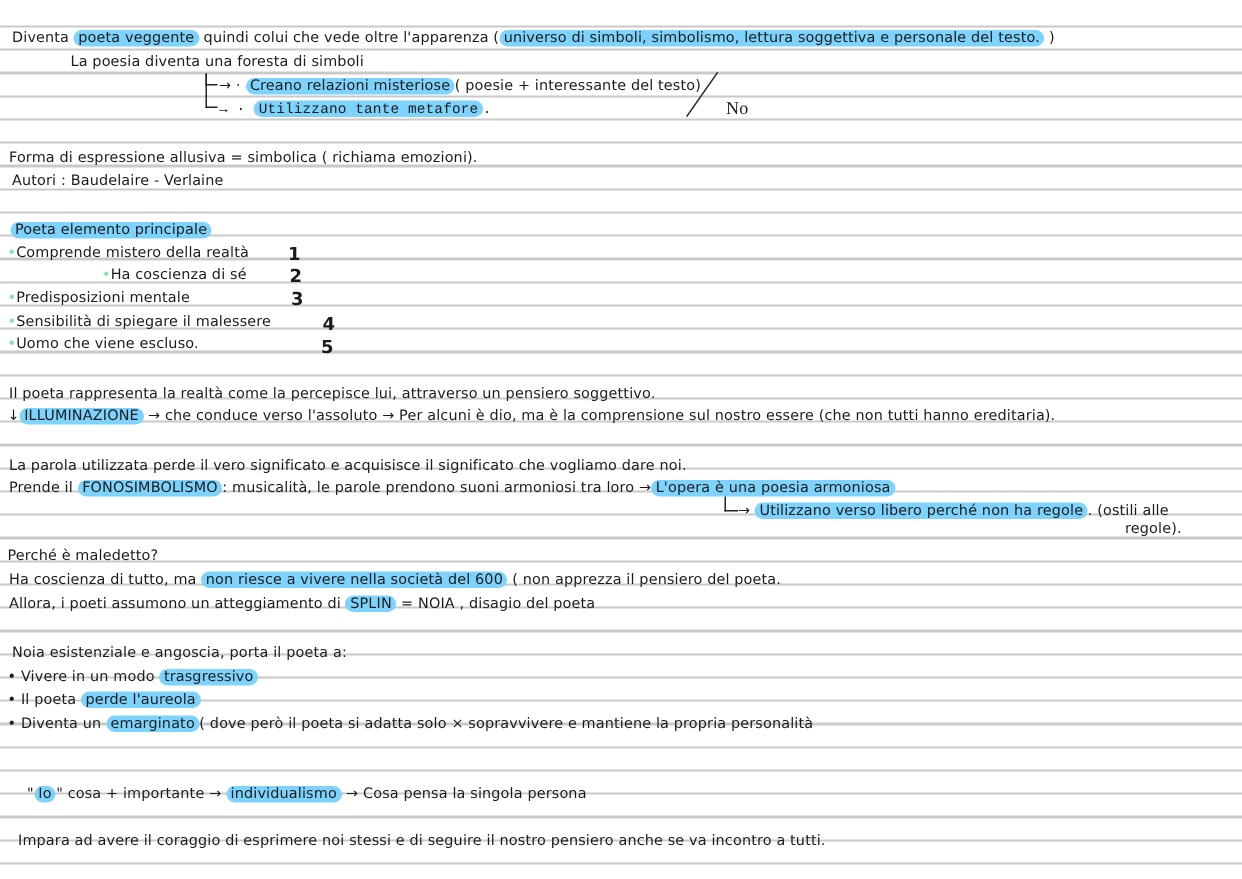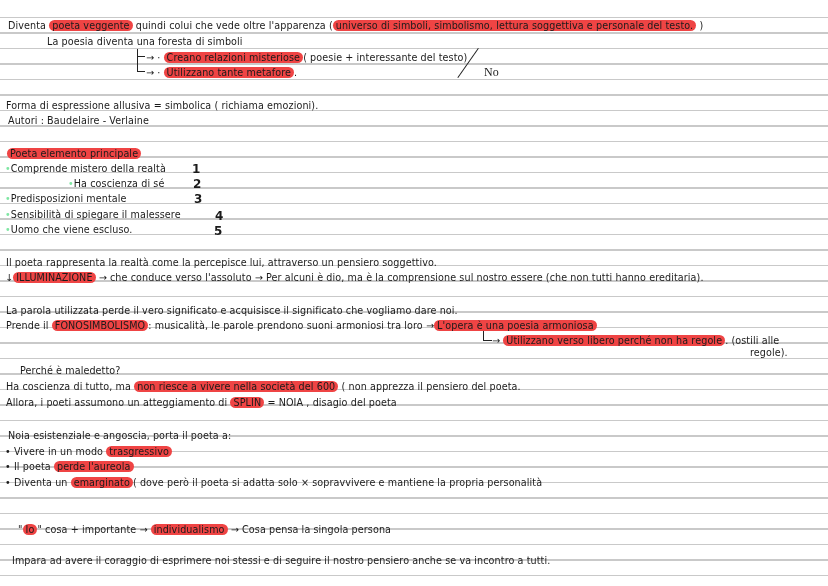--- a/index.html
+++ b/index.html
@@ -14,21 +14,21 @@
       background-image: repeating-linear-gradient(to bottom,
         transparent 0px, transparent 14px, #c9c9c9 14px, #c9c9c9 15.5px);
       background-position: 0 3px;
     }
     .ln {
       position: absolute; white-space: nowrap;
       font-size: 9.6px; line-height: 12px; letter-spacing: 0.1px;
       color: #1b1b1b;
     }
     .hl {
-      background: #ef4444; border-radius: 6px; padding: 0 3px; text-align: center;
+      background: #7dd3fc; border-radius: 6px; padding: 0 3px; text-align: center;
     }
     .arrow { font-family: "DejaVu Sans", sans-serif; }
     .num { position: absolute; font-size: 12px; line-height: 12px; font-weight: bold; }
     .bracket {
       position: absolute; border-left: 1.2px solid #222; border-bottom: 1.2px solid #222;
     }
     .slash {
       position: absolute; width: 1.3px; background: #222; transform-origin: top left;
     }
     .bullet-dot { color: #7fe6a3; }
@@ -47,21 +47,21 @@
 
 <div class="ln" style="left:8px;top:36px;padding-left:39px;">La poesia diventa una foresta di simboli</div>
 
 <div class="bracket" style="left:137px;top:49px;width:7px;height:22px;"></div>
 <div class="bracket" style="left:137px;top:49px;width:7px;height:7px;"></div>
 
 <div class="ln" style="left:146px;top:52px;">
   <span>→ ·</span>
   <span class="hl">Creano relazioni misteriose</span><span>( poesie + interessante del testo)</span>
 </div>
-<div class="ln" style="left:146px;top:67px;">
+<div class="ln" style="left:146px;top:67px;font-family:Liberation Mono, monospace;">
   <span>→ ·</span>
   <span class="hl">Utilizzano tante metafore</span><span>.</span>
 </div>
 
 <div class="slash" style="left:478px;top:48px;height:36px;transform:rotate(35deg);"></div>
 <div class="ln" style="left:484px;top:66px;font-size:12px;font-family:Liberation Serif, serif;">No</div>
 
 <div class="ln" style="left:6px;top:100px;">Forma di espressione allusiva = simbolica ( richiama emozioni).</div>
 <div class="ln" style="left:8px;top:115px;text-align:center;">Autori : Baudelaire - Verlaine</div>
 
@@ -96,21 +96,21 @@
   <span class="arrow">→</span><span class="hl">L'opera è una poesia armoniosa</span>
 </div>
 
 <div class="bracket" style="left:483px;top:331px;width:8px;height:9px;"></div>
 <div class="ln" style="left:492px;top:335px;">
   <span>→</span>
   <span class="hl">Utilizzano verso libero perché non ha regole</span><span>. (ostili alle</span>
 </div>
 <div class="ln" style="left:750px;top:347px;">regole).</div>
 
-<div class="ln" style="left:5px;top:365px;margin-left:15px;">Perché è maledetto?</div>
+<div class="ln" style="left:5px;top:365px;">Perché è maledetto?</div>
 <div class="ln" style="left:6px;top:381px;">
   <span>Ha coscienza di tutto, ma</span>
   <span class="hl">non riesce a vivere nella società del 600</span>
   <span>( non apprezza il pensiero del poeta.</span>
 </div>
 <div class="ln" style="left:6px;top:397px;">
   <span>Allora, i poeti assumono un atteggiamento di</span>
   <span class="hl">SPLIN</span>
   <span>= NOIA , disagio del poeta</span>
 </div>

